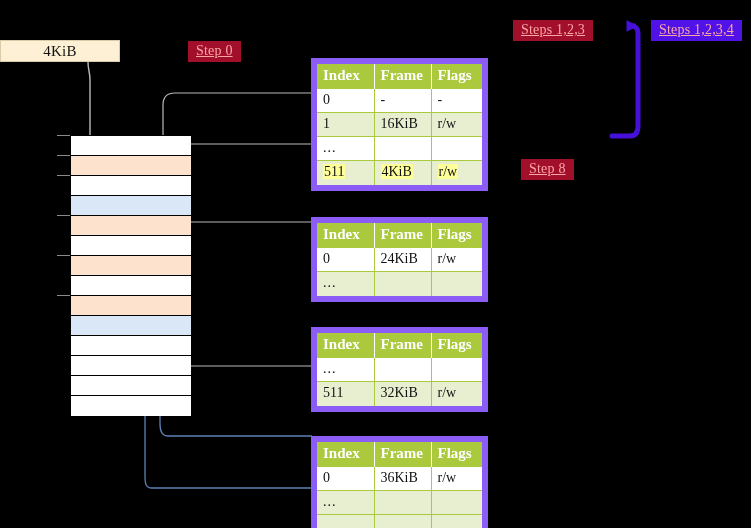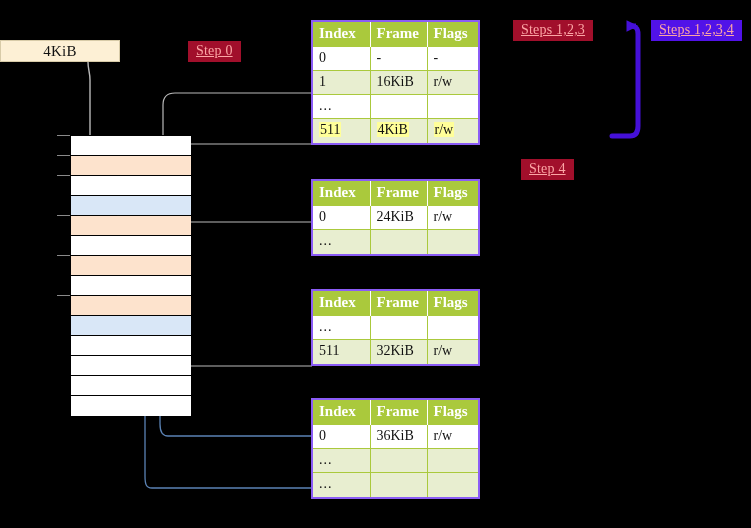--- a/index.html
+++ b/index.html
@@ -82,25 +82,26 @@
     position: absolute;
     left: 57px;
     width: 13px;
     height: 0;
     border-top: 1px solid #8a8a8a;
   }
 
   
   .ptable {
     position: absolute;
-    border: 2px solid #8b5cf6;
+    border: 6px solid #8b5cf6;
     border-collapse: collapse;
     background: #ffffff;
     font-size: 14px;
     color: #111111;
+    margin-top: 38px;
   }
   .ptable table {
     border-collapse: collapse;
     table-layout: fixed;
   }
   .ptable th {
     background: #aac93c;
     color: #ffffff;
     font-weight: bold;
     text-align: left;
@@ -192,21 +193,21 @@
   </svg>
 
   <div class="memlabel" style="left:0px; top:40px; width:120px; height:22px;">4KiB</div>
 
   <div class="badge badge-red" style="left:188px; top:41px;">Step 0</div>
 
   <div class="badge badge-red" style="left:513px; top:20px;">Steps 1,2,3</div>
 
   <div class="badge badge-blue" style="left:651px; top:20px;">Steps 1,2,3,4</div>
 
-  <div class="badge badge-red" style="left:521px; top:159px;">Step 4</div>
+  <div class="badge badge-red" style="left:521px; top:159px;">Step 8</div>
 
   <div id="memcol" style="height: 280px;">
       <div class="memrow" style="top: 0px; height: 20px;"></div>
       <div class="memrow peach" style="top: 20px; height: 20px;"></div>
       <div class="memrow" style="top: 40px; height: 20px;"></div>
       <div class="memrow blue" style="top: 60px; height: 20px;"></div>
       <div class="memrow peach" style="top: 80px; height: 20px;"></div>
       <div class="memrow" style="top: 100px; height: 20px;"></div>
       <div class="memrow peach" style="top: 120px; height: 20px;"></div>
       <div class="memrow" style="top: 140px; height: 20px;"></div>

